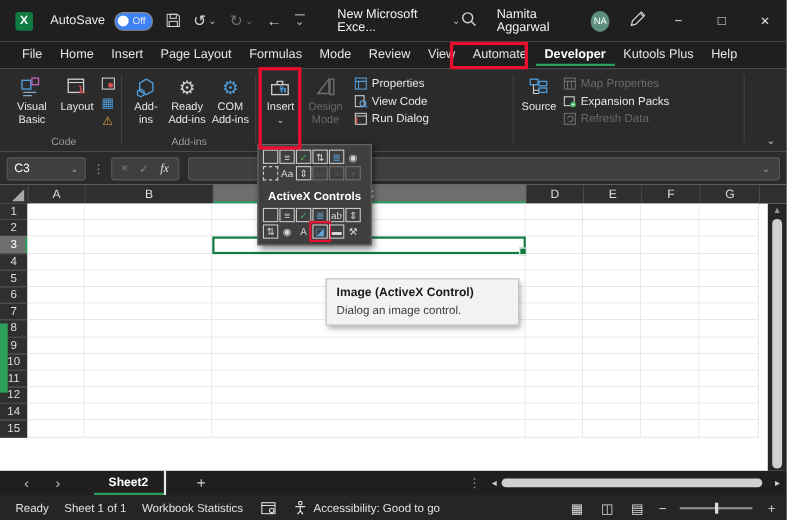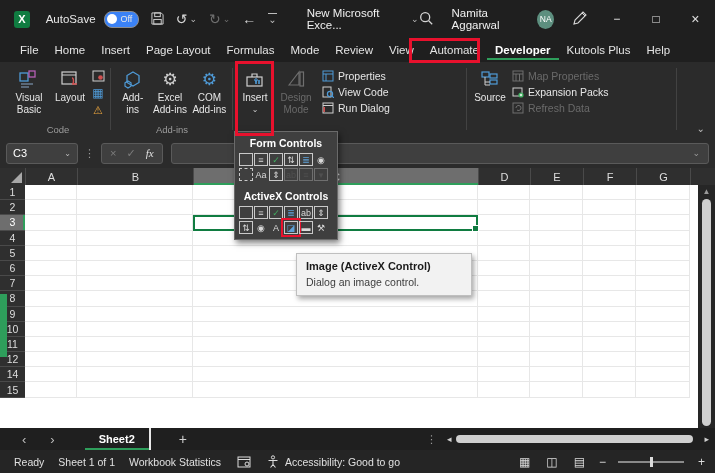--- a/index.html
+++ b/index.html
@@ -258,21 +258,21 @@
           <span class="bicon">
             <svg width="20" height="20" viewBox="0 0 20 20">
                 <polygon points="10,2 16,5.5 16,12.5 10,16 4,12.5 4,5.5" fill="none" stroke="#4f9bd8" stroke-width="1.3"></polygon>
                 <polygon points="5,11 8,12.8 8,16.2 5,18 2,16.2 2,12.8" fill="none" stroke="#4f9bd8" stroke-width="1.2"></polygon>
               </svg>
           </span>
           <span>Add-ins</span>
         </div>
         <div class="bigbtn" style="width:38px;">
           <span class="bicon" style="font-size:17px;color:#cfcfcf;">⚙</span>
-          <span>Excel Add-ins</span>
+          <span>Ready Add-ins</span>
         </div>
         <div class="bigbtn" style="width:38px;">
           <span class="bicon" style="font-size:17px;color:#4f9bd8;">⚙</span>
           <span>COM Add-ins</span>
         </div>
       </div>
       <div class="g-label">Add-ins</div>
     </div>
     <div class="rdiv" style="left:232px;"></div>
 
@@ -545,21 +545,20 @@
       <div class="fill-handle"></div>
     </div>
     <div class="vscroll">
       <span class="arr">▲</span>
       <div class="vthumb"></div>
     </div>
   </div>
   <div class="green-strip"></div>
 
   <div class="dropdown">
-    <div class="dd-header">Form Controls</div>
     <div id="form-rows">
         <div class="dd-row">
           <span class="dd-ic bx"></span>
           <span class="dd-ic bx">≡</span>
           <span class="dd-ic bx" style="color: rgb(63, 174, 95);">✓</span>
           <span class="dd-ic bx">⇅</span>
           <span class="dd-ic bx" style="color: rgb(94, 162, 216);">≣</span>
           <span class="dd-ic">◉</span>
         </div>
         <div class="dd-row">

